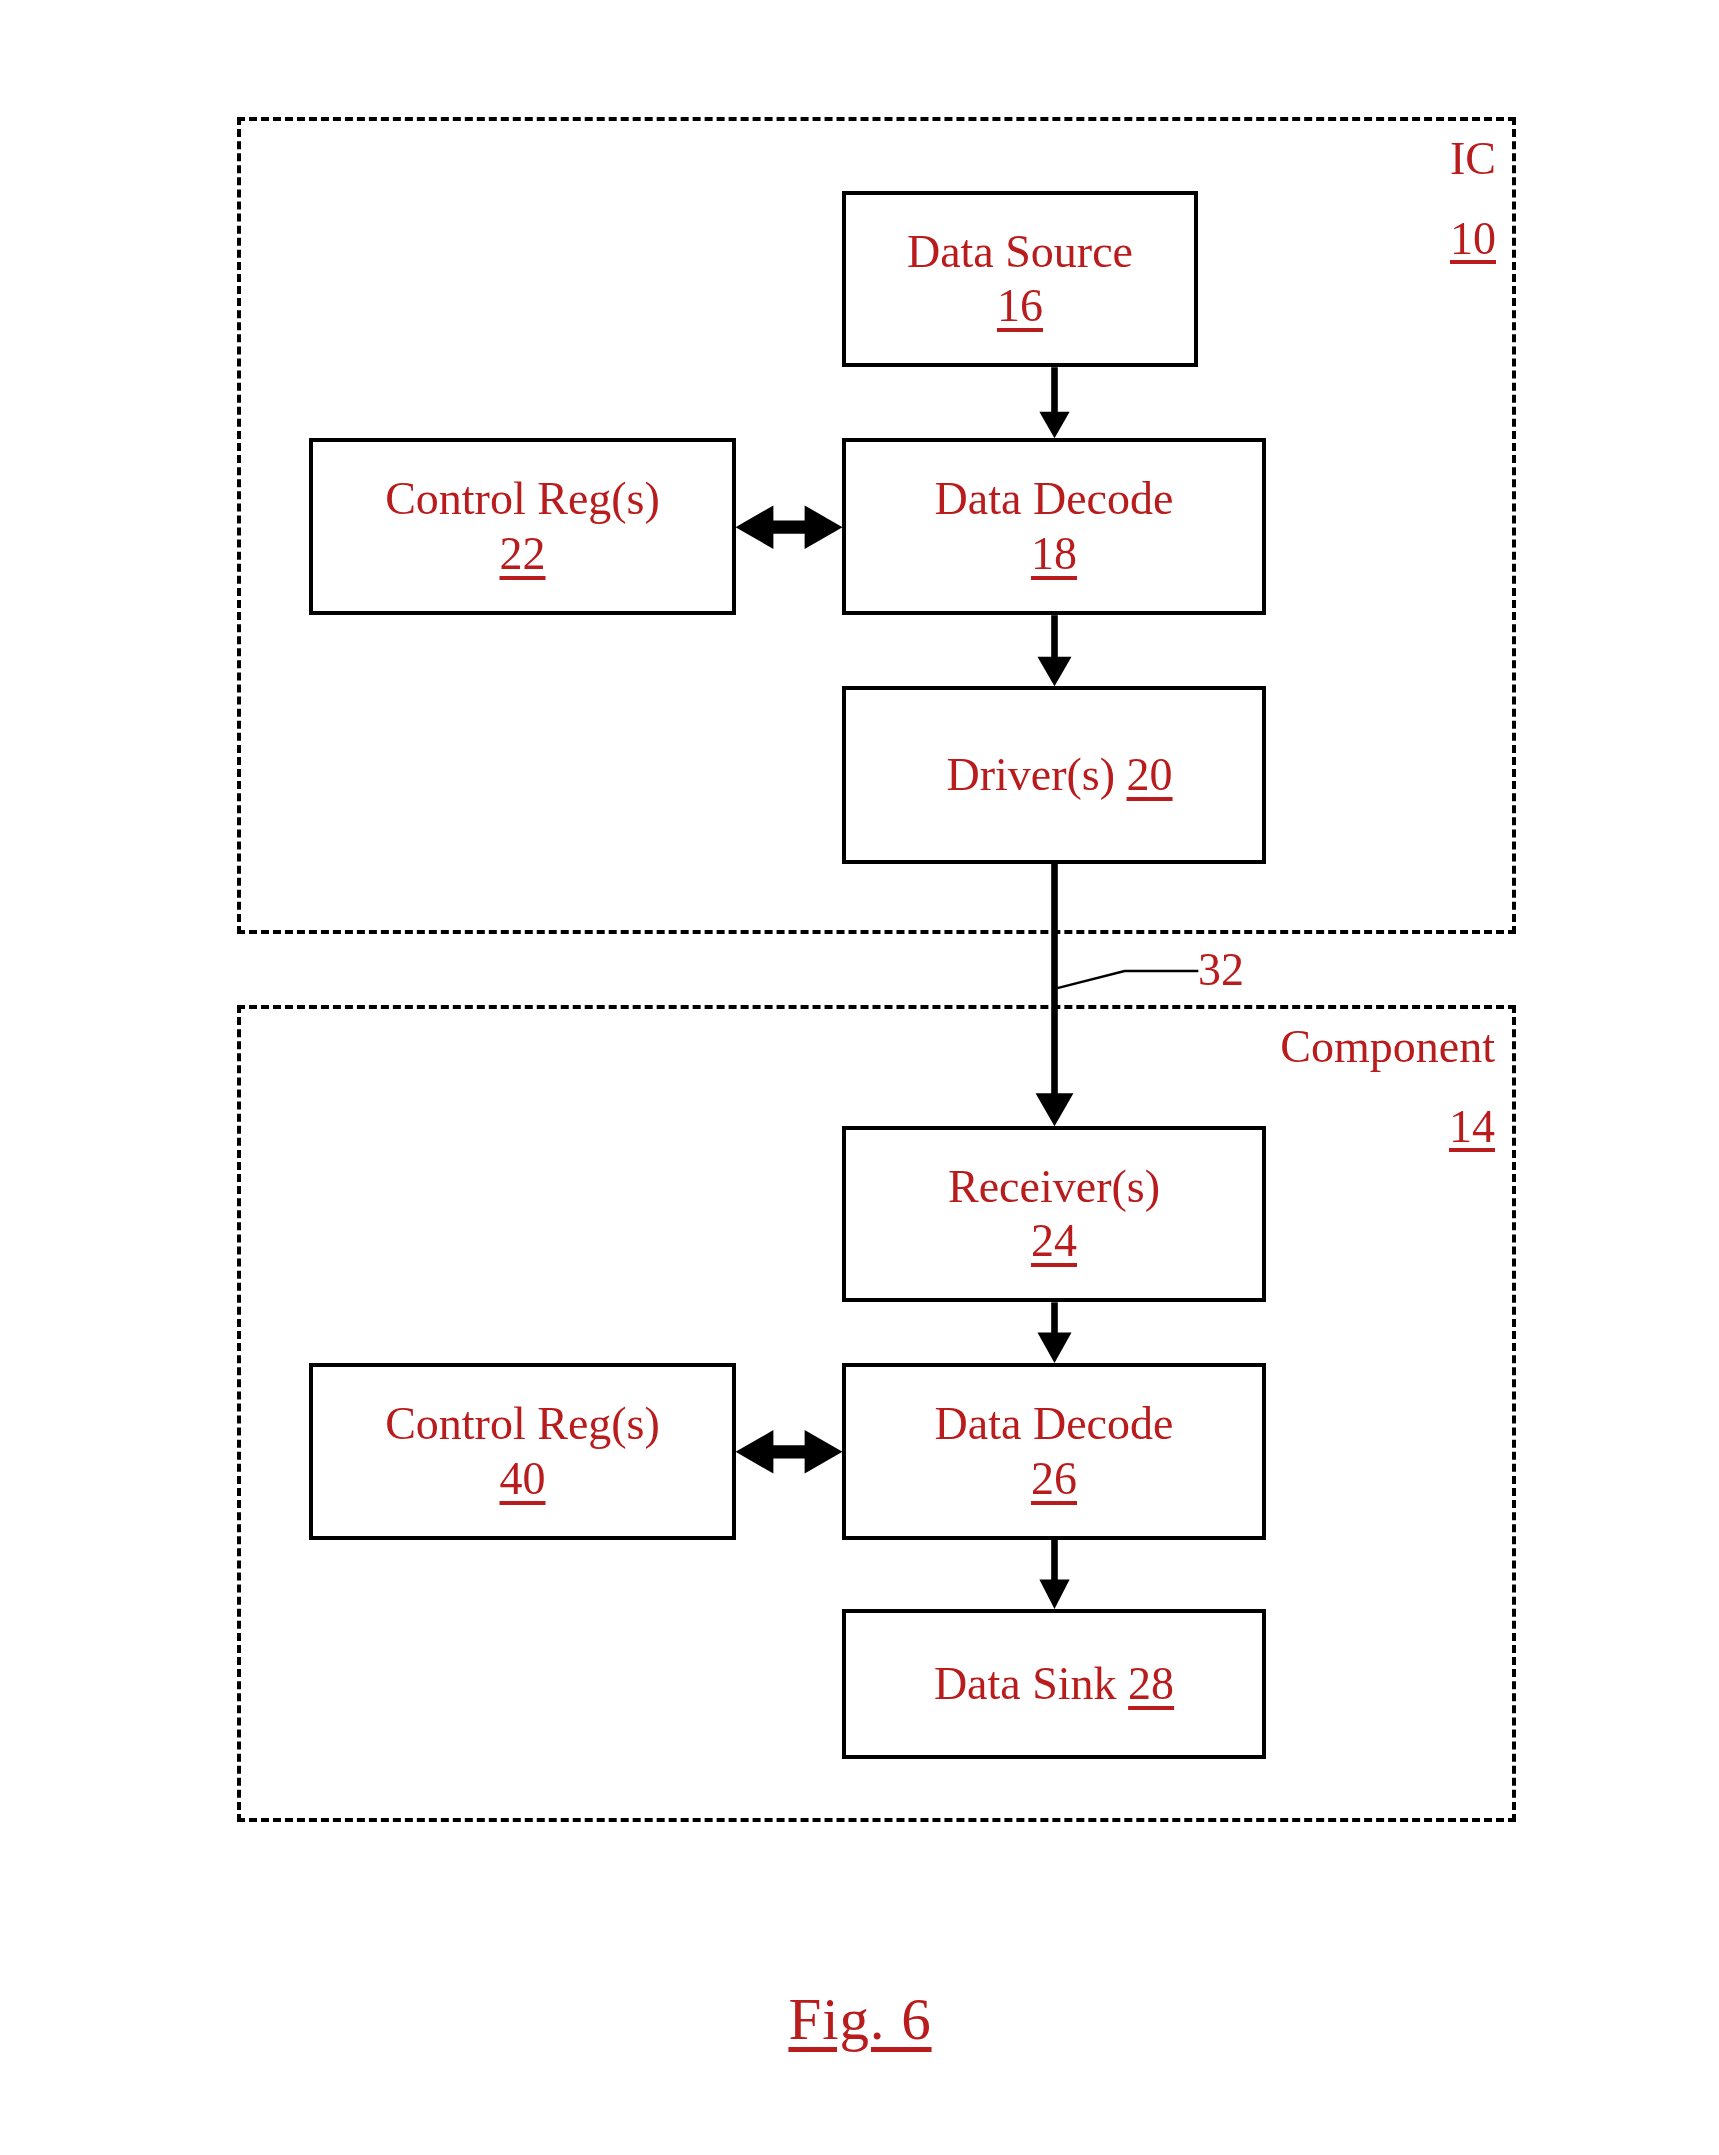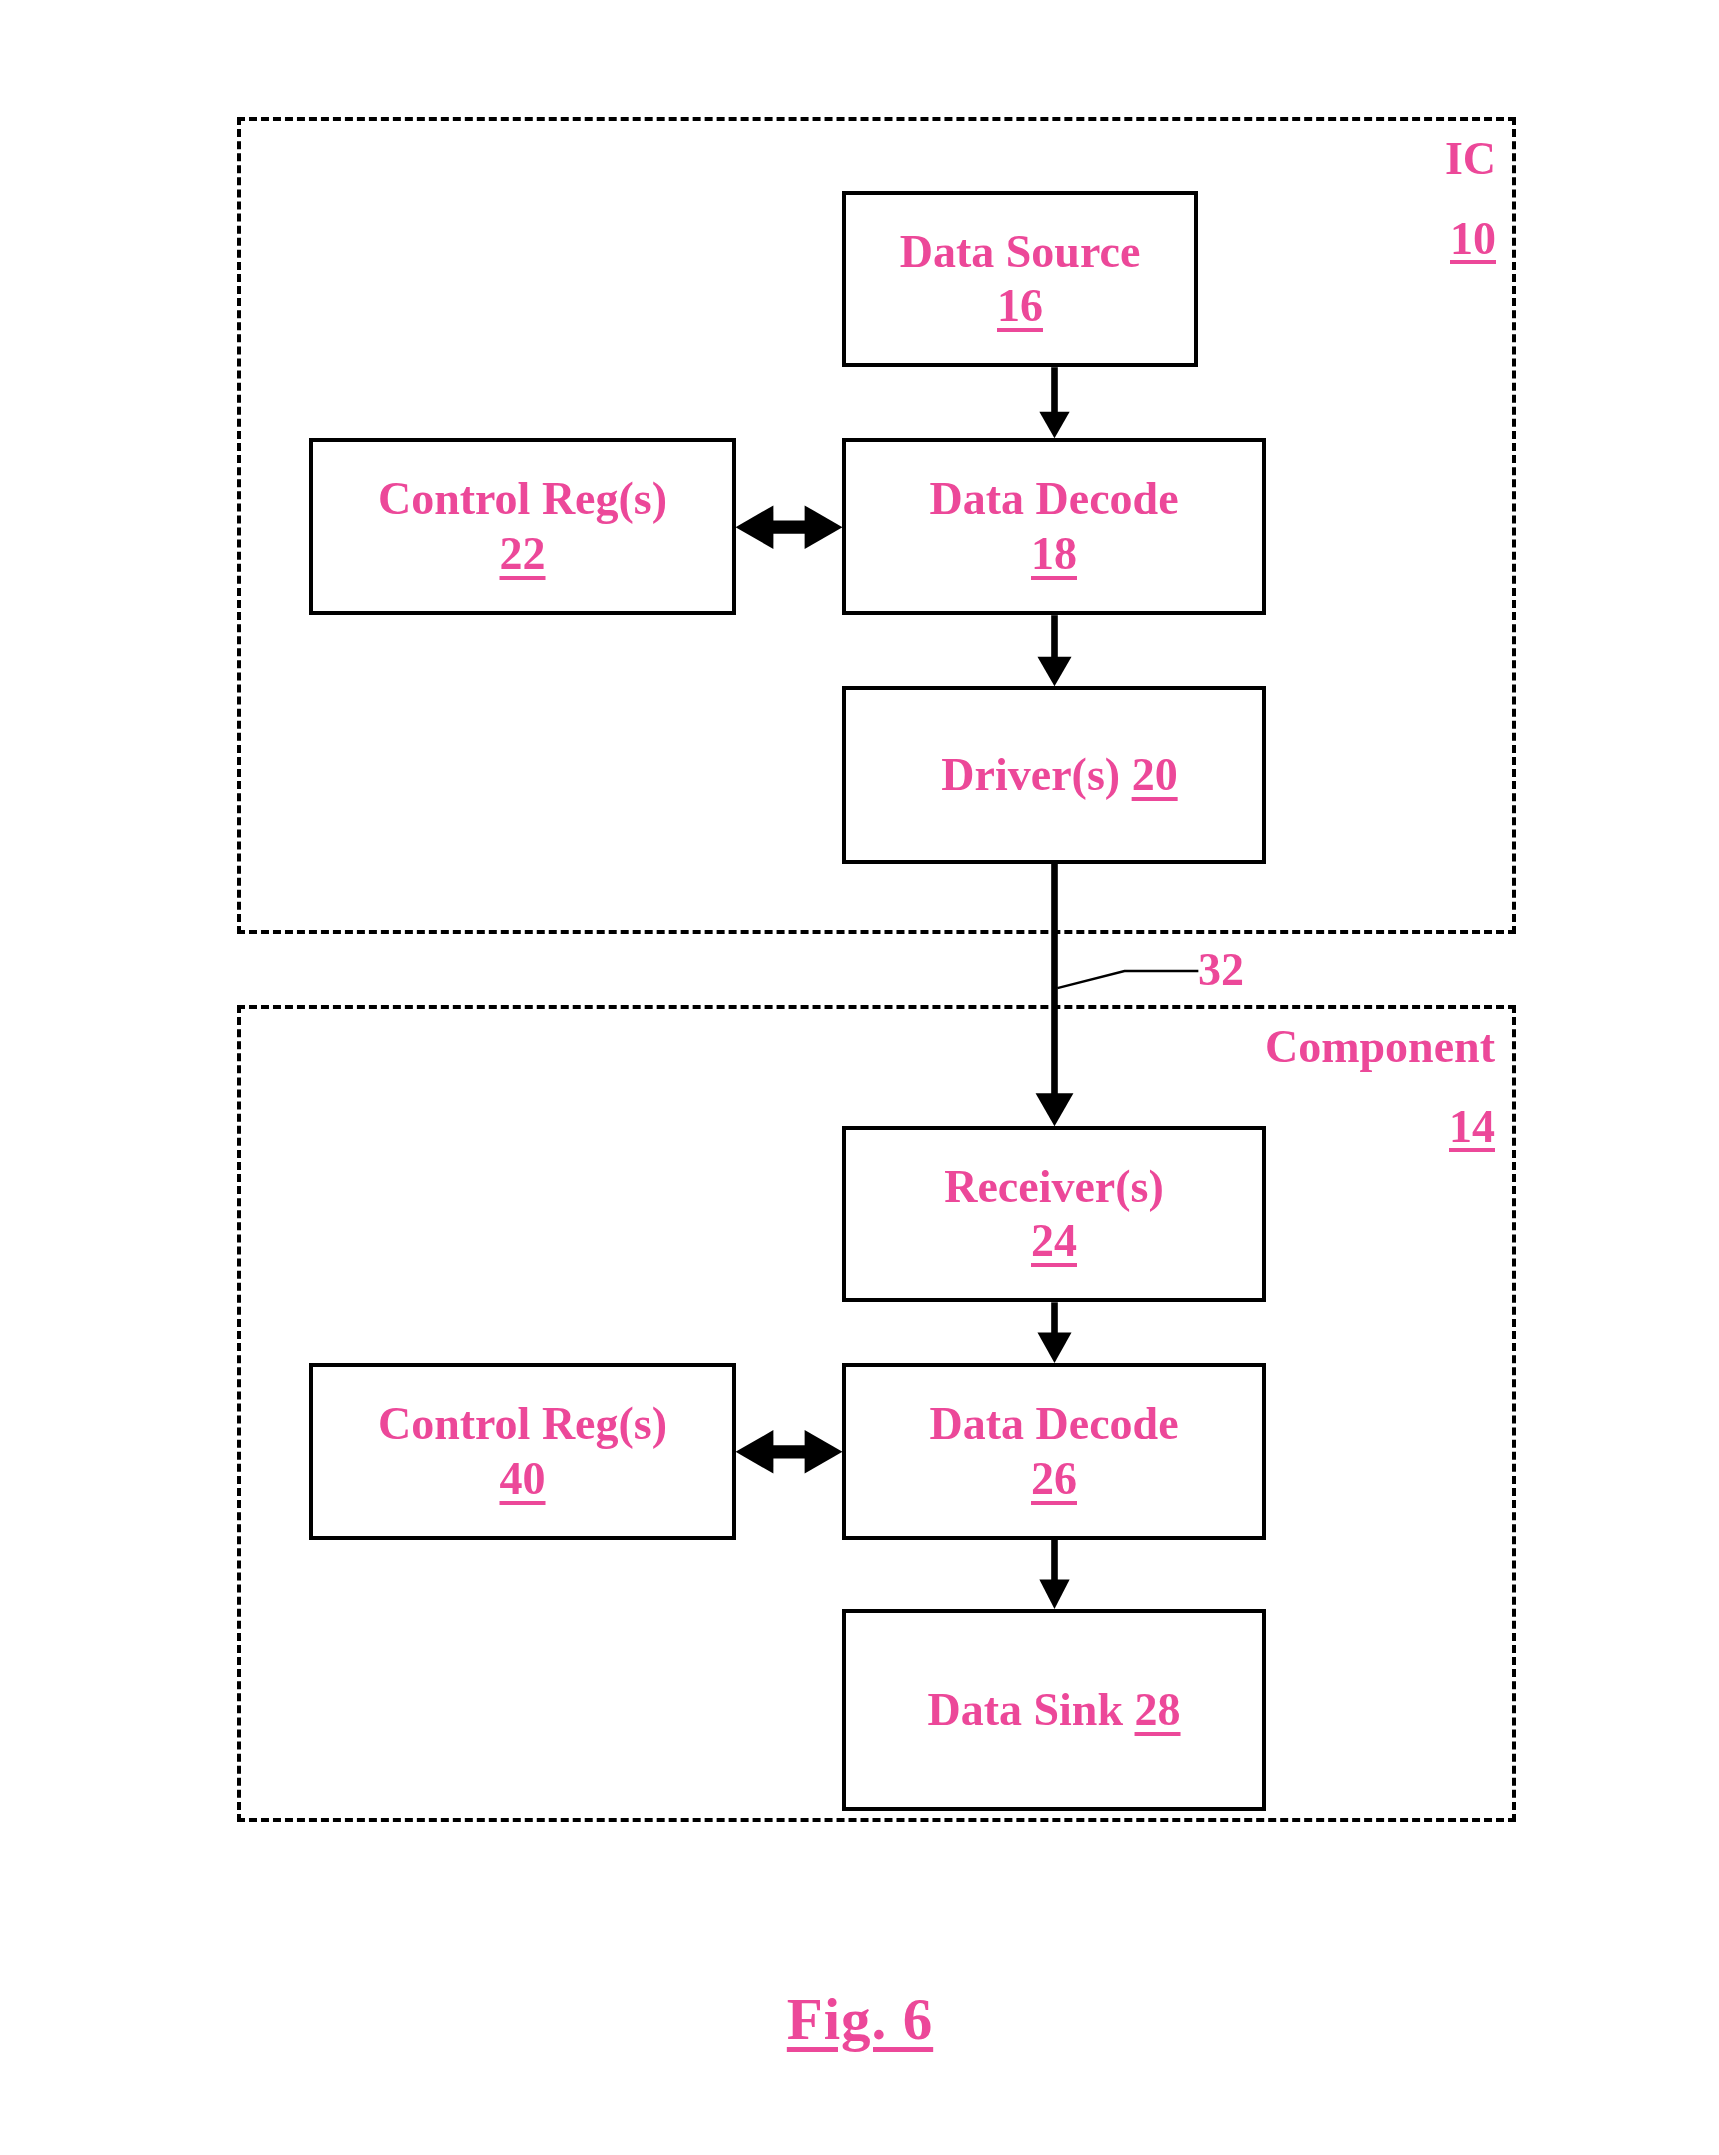--- a/index.html
+++ b/index.html
@@ -7,22 +7,21 @@
     padding: 0;
     background: #ffffff;
   }
   #page {
     position: relative;
     width: 1720px;
     height: 2156px;
     background: #ffffff;
     overflow: hidden;
     font-family: "Liberation Serif", "DejaVu Serif", serif;
-    color: #ec4899;
-    font-weight: bold;
+    color: #b91c1c;
   }
 
   
   .dashed-box {
     position: absolute;
     border: 4.7px dashed #000000;
     box-sizing: border-box;
     background: transparent;
   }
   #ic-box      { left: 237px;  top: 117px;  width: 1279px; height: 817px; }
@@ -73,21 +72,21 @@
   }
 
   #blk-data-source { left: 842px; top: 191px;  width: 356px; height: 176px; }
   #blk-data-encode { left: 842px; top: 438px;  width: 424px; height: 177px; }
   #blk-driver      { left: 842px; top: 686px;  width: 424px; height: 178px; padding-left: 11px; }
   #blk-ctrl-22     { left: 309px; top: 438px;  width: 427px; height: 177px; }
 
   #blk-receiver    { left: 842px; top: 1126px; width: 424px; height: 176px; }
   #blk-data-decode { left: 842px; top: 1363px; width: 424px; height: 177px; }
   #blk-ctrl-30     { left: 309px; top: 1363px; width: 427px; height: 177px; }
-  #blk-data-sink   { left: 842px; top: 1609px; width: 424px; height: 202px; }
+  #blk-data-sink   { left: 842px; top: 1609px; width: 424px; height: 150px; }
 
   
   #wires {
     position: absolute;
     left: 0; top: 0;
     width: 1720px; height: 2156px;
     z-index: 2;
     pointer-events: none;
   }
 

